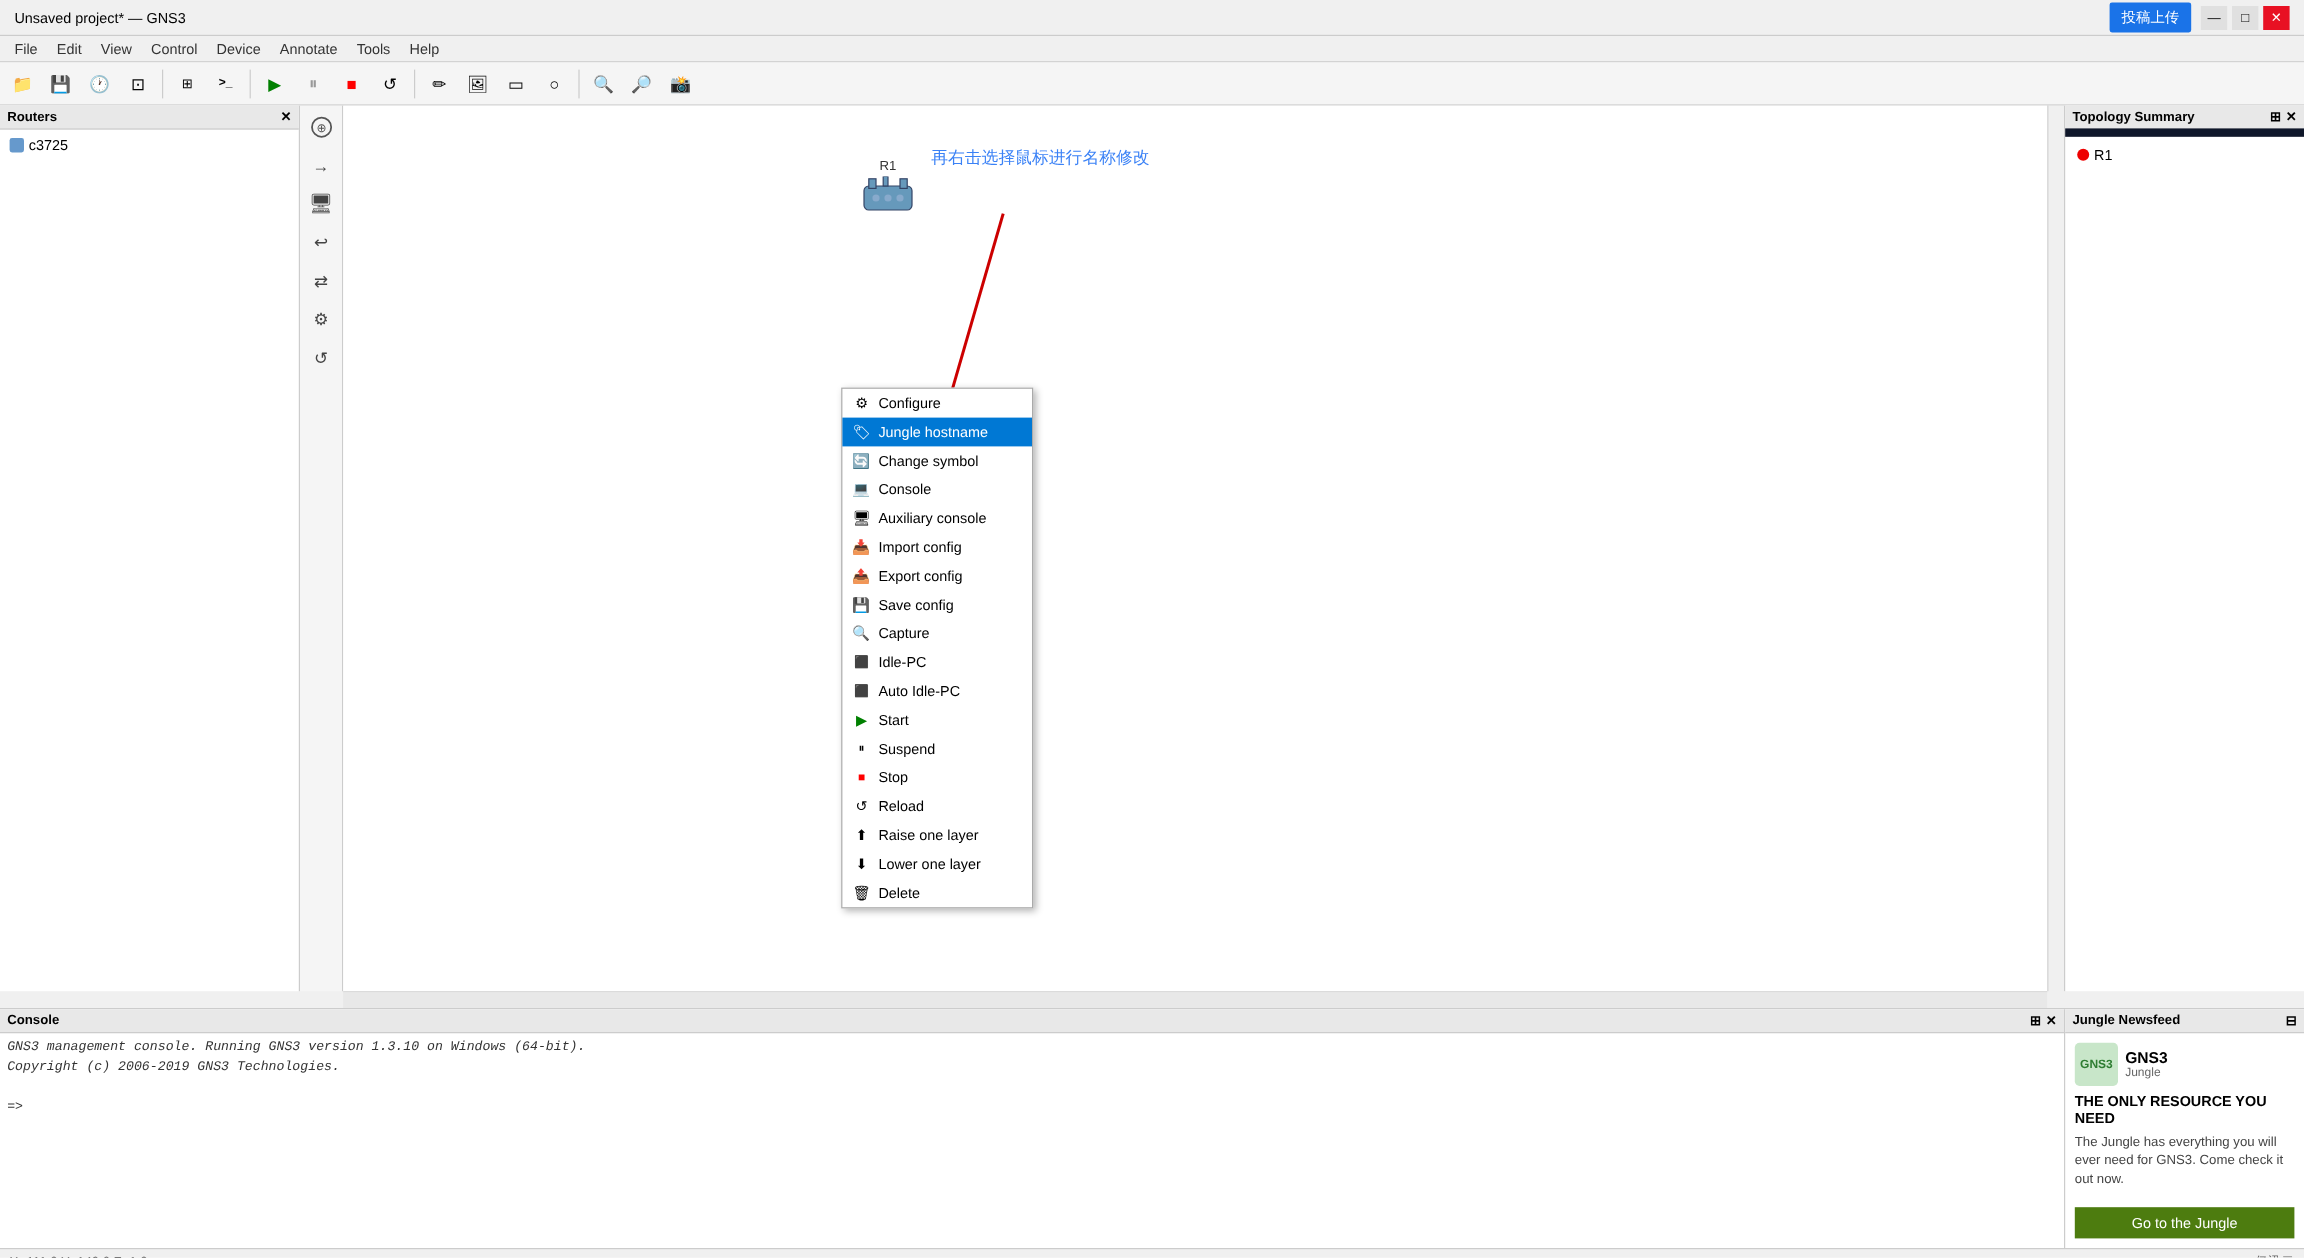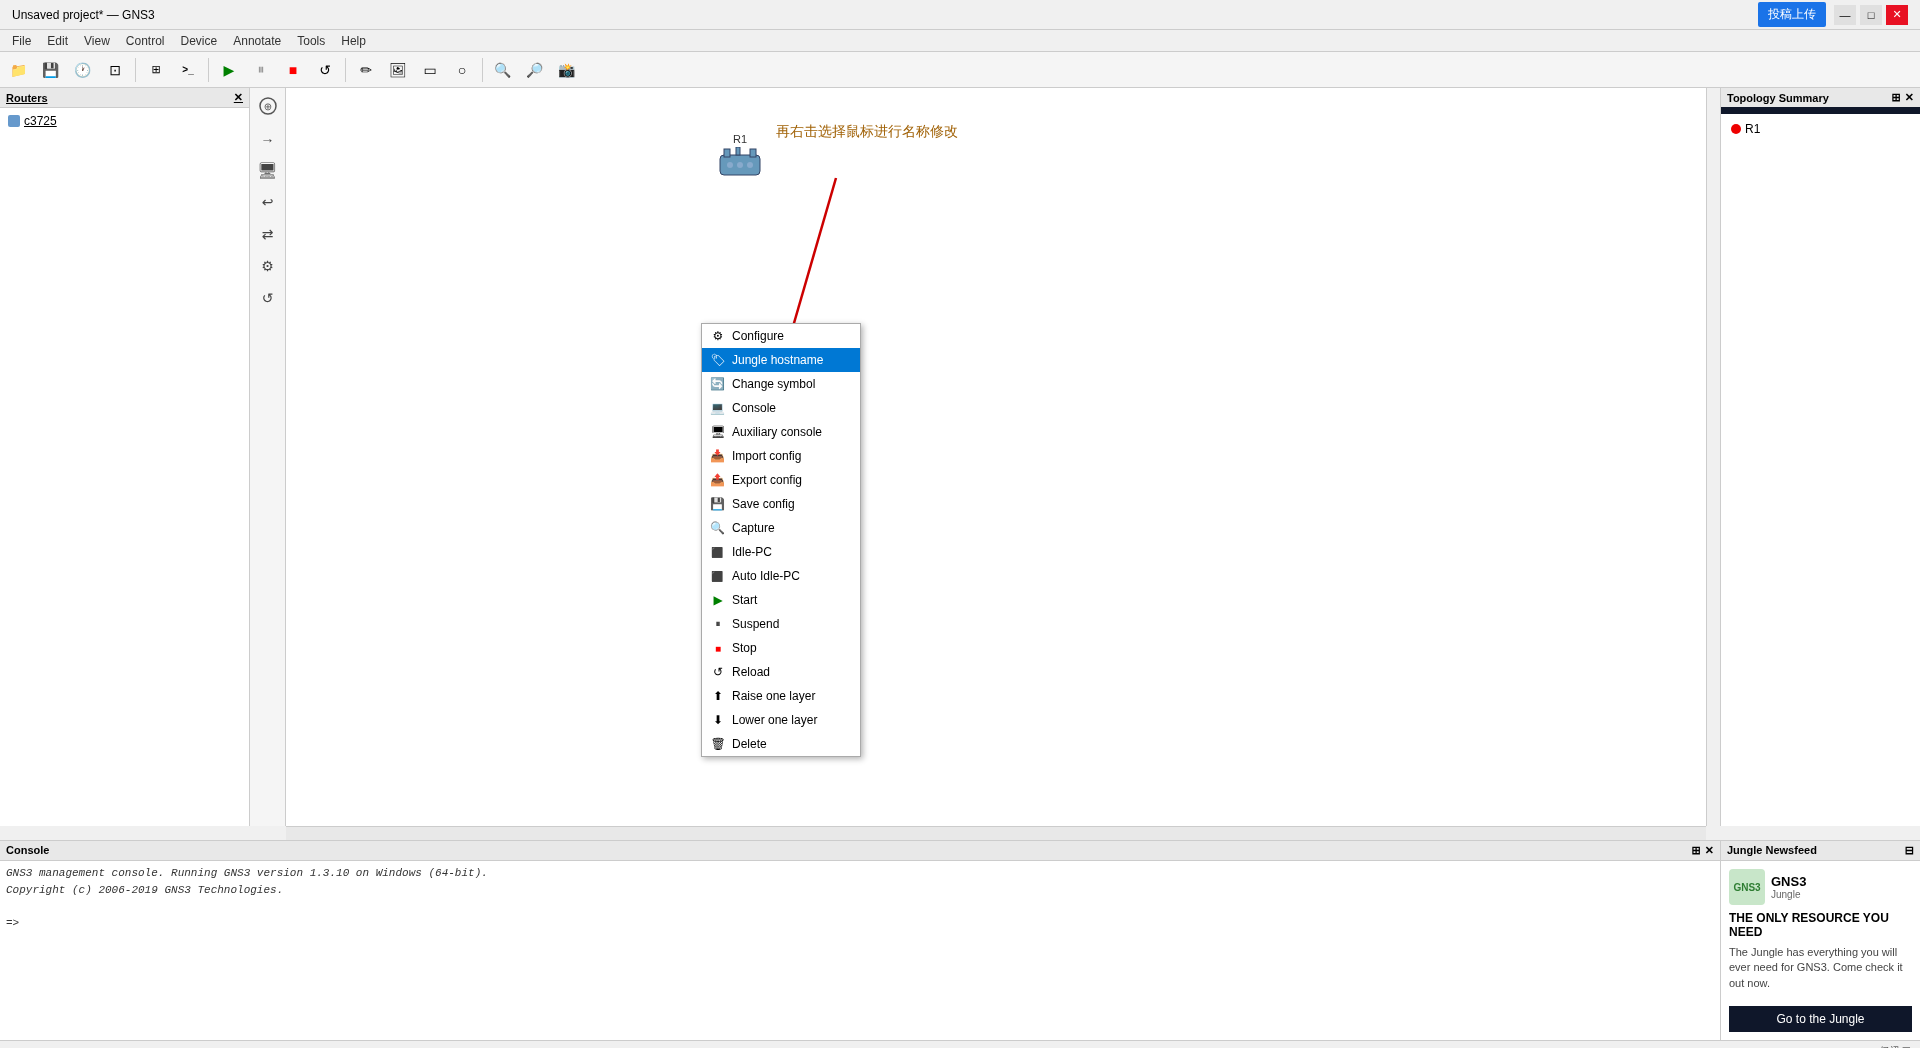--- a/index.html
+++ b/index.html
@@ -271,21 +271,21 @@
     }
     .jungle-brand {
       display: flex;
       flex-direction: column;
     }
     .jungle-brand-name { font-weight: bold; font-size: 13px; }
     .jungle-sub { font-size: 10px; color: #666; }
     .jungle-tagline { font-weight: bold; font-size: 12px; }
     .jungle-desc { font-size: 11px; color: #444; line-height: 1.4; }
     .jungle-btn {
-      background: #0f172a;
+      background: #4d7c0f;
       color: white;
       border: none;
       padding: 6px 12px;
       cursor: pointer;
       font-size: 12px;
       margin-top: auto;
       text-align: center;
     }
 
     
@@ -401,21 +401,21 @@
   <button class="tb-btn">▭</button>
   <button class="tb-btn">○</button>
   <div class="tb-separator"></div>
   <button class="tb-btn">🔍</button>
   <button class="tb-btn">🔎</button>
   <button class="tb-btn">📸</button>
 </div>
 
 <div id="main-layout" style="display:flex; height:calc(1048px - 30px - 22px - 36px - 22px - 200px); position:relative;">
 
-  <div id="left-panel" style="width:250px; border-right:1px solid #ccc; background:#fff; display:flex; flex-direction:column;text-decoration:underline;">
+  <div id="left-panel" style="width:250px; border-right:1px solid #ccc; background:#fff; display:flex; flex-direction:column;">
     <div id="routers-header">
       <span>Routers</span>
       <span class="panel-close">✕</span>
     </div>
     <div id="routers-content">
       <div class="router-item">
         <div class="router-dot" style="background:#6699cc;"></div>
         <span>c3725</span>
       </div>
     </div>
@@ -446,21 +446,21 @@
           <rect x="4" y="8" width="40" height="20" rx="4" fill="#6699bb" stroke="#334466" stroke-width="1"></rect>
           <rect x="8" y="2" width="6" height="8" fill="#6699bb" stroke="#334466" stroke-width="1"></rect>
           <rect x="20" y="0" width="4" height="8" fill="#6699bb" stroke="#334466" stroke-width="1"></rect>
           <rect x="34" y="2" width="6" height="8" fill="#6699bb" stroke="#334466" stroke-width="1"></rect>
           <circle cx="14" cy="18" r="3" fill="#88aacc"></circle>
           <circle cx="24" cy="18" r="3" fill="#88aacc"></circle>
           <circle cx="34" cy="18" r="3" fill="#88aacc"></circle>
         </svg>
       </div>
 
-      <div class="annotation-text" style="position:absolute; top:35px; left:490px; color:#a16207; font-size:14px;">再右击选择鼠标进行名称修改</div>
+      <div class="annotation-text" style="position:absolute; top:35px; left:490px; color:#3b82f6; font-size:14px;">再右击选择鼠标进行名称修改</div>
 
       <svg id="red-arrow" style="position:absolute; top:60px; left:490px; width:400px; height:260px; pointer-events:none;" viewBox="0 0 400 260">
         <defs>
           <marker id="arrowhead" markerWidth="10" markerHeight="7" refX="10" refY="3.5" orient="auto">
             <polygon points="0 0, 10 3.5, 0 7" fill="#cc0000"></polygon>
           </marker>
         </defs>
         <line x1="60" y1="30" x2="5" y2="220" stroke="#cc0000" stroke-width="2.5" marker-end="url(#arrowhead)"></line>
       </svg>
 

